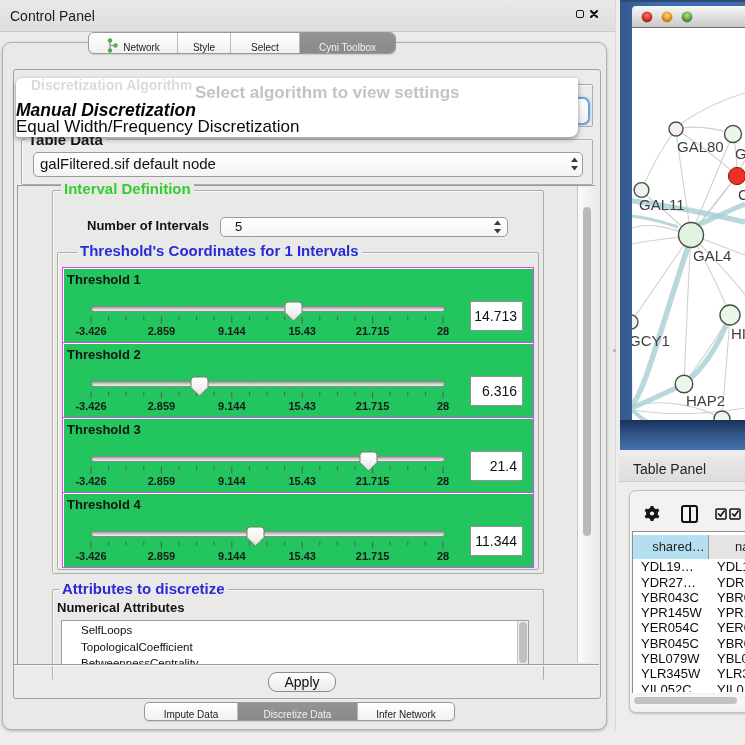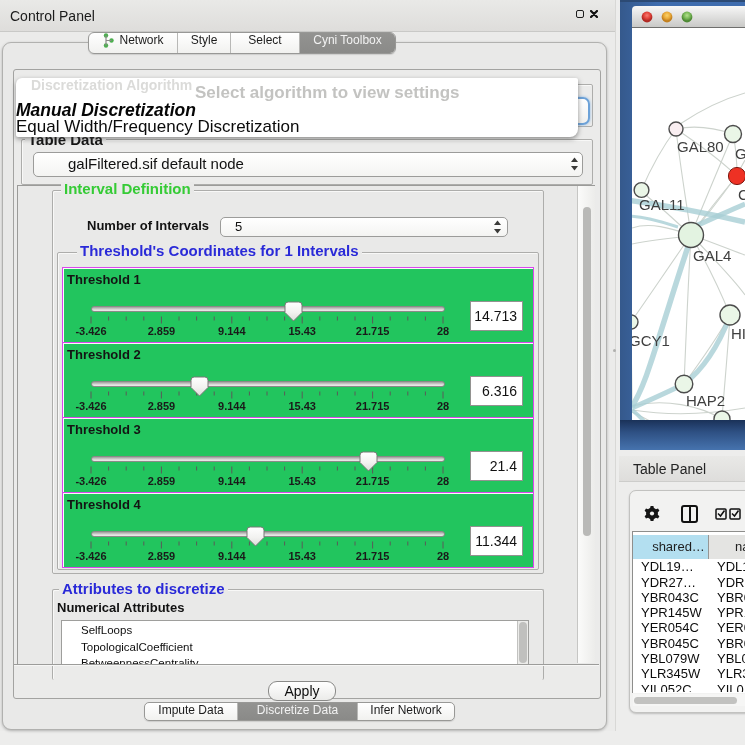--- a/index.html
+++ b/index.html
@@ -8,21 +8,21 @@
 .thp{position:absolute;background:#22c55e;border:1px solid #d946ef;box-shadow:inset 1px 1px 0 #fbfbfa;}
 .tht{position:absolute;left:4px;top:4px;font-size:13px;font-weight:bold;color:#141414;}
 .trk{position:absolute;width:352px;height:4px;border:1px solid #8a8a88;border-radius:3px;background:linear-gradient(#9e9e9c,#d8d8d6 60%,#ededeb);}
 .tks{position:absolute;stroke:#5a5a58;stroke-width:1;}
 .tkl{position:absolute;font-size:11px;font-weight:bold;color:#1a1a1a;text-align:center;}
 .thm{position:absolute;}
 .vbox{position:absolute;left:407px;top:33px;width:46px;height:28px;background:#fff;border:1.5px solid #929290;font-size:14px;color:#111;text-align:right;padding:0 5px 0 0;line-height:29px;}
 .gb{position:absolute;border:1px solid #adadab;border-radius:2px;box-shadow:inset 1px 1px 0 #f8f8f7;}
 .gl{position:absolute;font-size:15px;padding:0 3px;background:#e9e9e8;line-height:13px;}
 .seg{position:absolute;display:flex;background:linear-gradient(#ffffff,#f1f1ef);border:1px solid #989896;border-radius:6px;overflow:hidden;box-shadow:0 1px 1px rgba(0,0,0,0.12);}
-.seg>div{display:flex;align-items:flex-start;justify-content:center;font-size:12px;color:#1c1c1c;border-right:1px solid #b8b8b6;}
+.seg>div{display:flex;align-items:flex-end;justify-content:center;font-size:10px;color:#1c1c1c;border-right:1px solid #b8b8b6;}
 .seg>div:last-child{border-right:none;}
 .seg>div.on{background:linear-gradient(#939391,#8a8a88);color:#f2f2f2;}
 .combo{position:absolute;background:linear-gradient(#ffffff,#f4f4f2);border:1px solid #9c9c9a;border-radius:5px;font-size:15px;color:#111;}
 .trow{position:absolute;left:633px;width:112px;height:15.3px;font-size:13px;color:#0c0c0c;}
 .trow .c1{position:absolute;left:8px;top:0;line-height:15.3px;}
 .trow .c2{position:absolute;left:84px;top:0;line-height:15.3px;}
 </style></head><body>
 <div id="root">
 
 <div class="abs" style="left:0;top:0;width:616px;height:731px;background:#ebebea;"></div>
@@ -49,21 +49,21 @@
  <div style="width:68px;">Select</div>
  <div class="on" style="width:95px;">Cyni Toolbox</div>
 </div>
 
 <div class="gb" style="left:20px;top:84px;width:571px;height:41px;background:#ebebea;"></div>
 <div class="abs" style="left:450px;top:97px;width:136px;height:24px;border:2.5px solid #6da2d8;border-radius:7px;background:linear-gradient(#fff,#f0f0ee);box-shadow:0 0 3px #8cb8e4;"></div>
 
 <div class="gb" style="left:21px;top:139px;width:570px;height:44px;"></div>
 <div class="gl" style="left:25px;top:133px;color:#141414;background:#ebebea;font-weight:bold;">Table Data</div>
 <div class="combo" style="left:33px;top:152px;width:548px;height:23px;">
-  <div class="abs" style="left:6px;top:2px;margin-left:28px;">galFiltered.sif default node</div>
+  <div class="abs" style="left:6px;top:2px;">galFiltered.sif default node</div>
   <svg class="abs" style="left:536px;top:4px" width="9" height="14" viewBox="0 0 9 14">
         <path d="M4.5 0.5 L8 5 L1 5 Z" fill="#3a3a38"></path>
         <path d="M4.5 13.5 L8 9 L1 9 Z" fill="#3a3a38"></path>
       </svg>
 </div>
 
 <div class="abs" style="left:17px;top:185px;width:577px;height:479px;background:#e9e9e8;border:1px solid #9b9b99;border-right:none;"></div>
 
 <div class="abs" style="left:577px;top:186px;width:17px;height:477px;background:linear-gradient(90deg,#fbfbfa,#ececea);border-left:1px solid #c6c6c4;"></div>
 <div class="abs" style="left:583px;top:207px;width:8px;height:329px;background:#b9b9b7;border-radius:4px;"></div>
@@ -261,21 +261,21 @@
 <div class="gl" style="left:59px;top:582px;color:#2a2ad8;font-weight:bold;">Attributes to discretize</div>
 <div class="abs" style="left:57px;top:600px;font-size:13px;font-weight:bold;color:#121212;">Numerical Attributes</div>
 <div class="abs" style="left:61px;top:620px;width:466px;height:43px;background:#fff;border:1px solid #9e9e9c;overflow:hidden;">
   <div class="abs" style="left:19px;top:1px;font-size:11.5px;color:#0e0e0e;line-height:16.6px;">SelfLoops<br>TopologicalCoefficient<br>BetweennessCentrality</div>
   <div class="abs" style="left:455px;top:0;width:11px;height:43px;background:#ececea;border-left:1px solid #c2c2c0;"></div>
   <div class="abs" style="left:456.5px;top:1px;width:8px;height:41px;background:#c0c0be;border-radius:4px;"></div>
 </div>
 
 <div class="abs" style="left:14px;top:664px;width:585px;height:1px;background:#9c9c9a;"></div>
 <div class="abs" style="left:14px;top:665px;width:585px;height:1px;background:#f6f6f5;"></div>
-<div class="abs" style="left:268px;top:672px;width:66px;height:18px;background:linear-gradient(#ffffff,#ebebe9);border:1px solid #8a8a88;border-radius:9px;text-align:center;font-size:14px;color:#0d0d0d;line-height:18px;margin-top:9px;">Apply</div>
+<div class="abs" style="left:268px;top:672px;width:66px;height:18px;background:linear-gradient(#ffffff,#ebebe9);border:1px solid #8a8a88;border-radius:9px;text-align:center;font-size:14px;color:#0d0d0d;line-height:18px;">Apply</div>
 <div class="seg" style="left:144px;top:702px;height:17px;border-radius:5px;">
  <div style="width:92px;">Impute Data</div>
  <div class="on" style="width:119px;">Discretize Data</div>
  <div style="width:96px;">Infer Network</div>
 </div>
 
 <div class="abs" style="left:16px;top:78px;width:562px;height:59px;background:#ffffff;border-radius:6px 2px 8px 2px;box-shadow:0 2px 5px rgba(60,60,60,0.55);"></div>
 <div class="abs" style="left:31px;top:76.5px;font-size:14px;font-weight:bold;color:#dbdbd9;">Discretization Algorithm</div>
 <div class="abs" style="left:195px;top:83px;font-size:17px;font-weight:bold;color:#c3c3c1;">Select algorithm to view settings</div>
 <div class="abs" style="left:16px;top:100px;font-size:17.5px;font-weight:bold;color:#060606;font-style:italic;">Manual Discretization</div>

